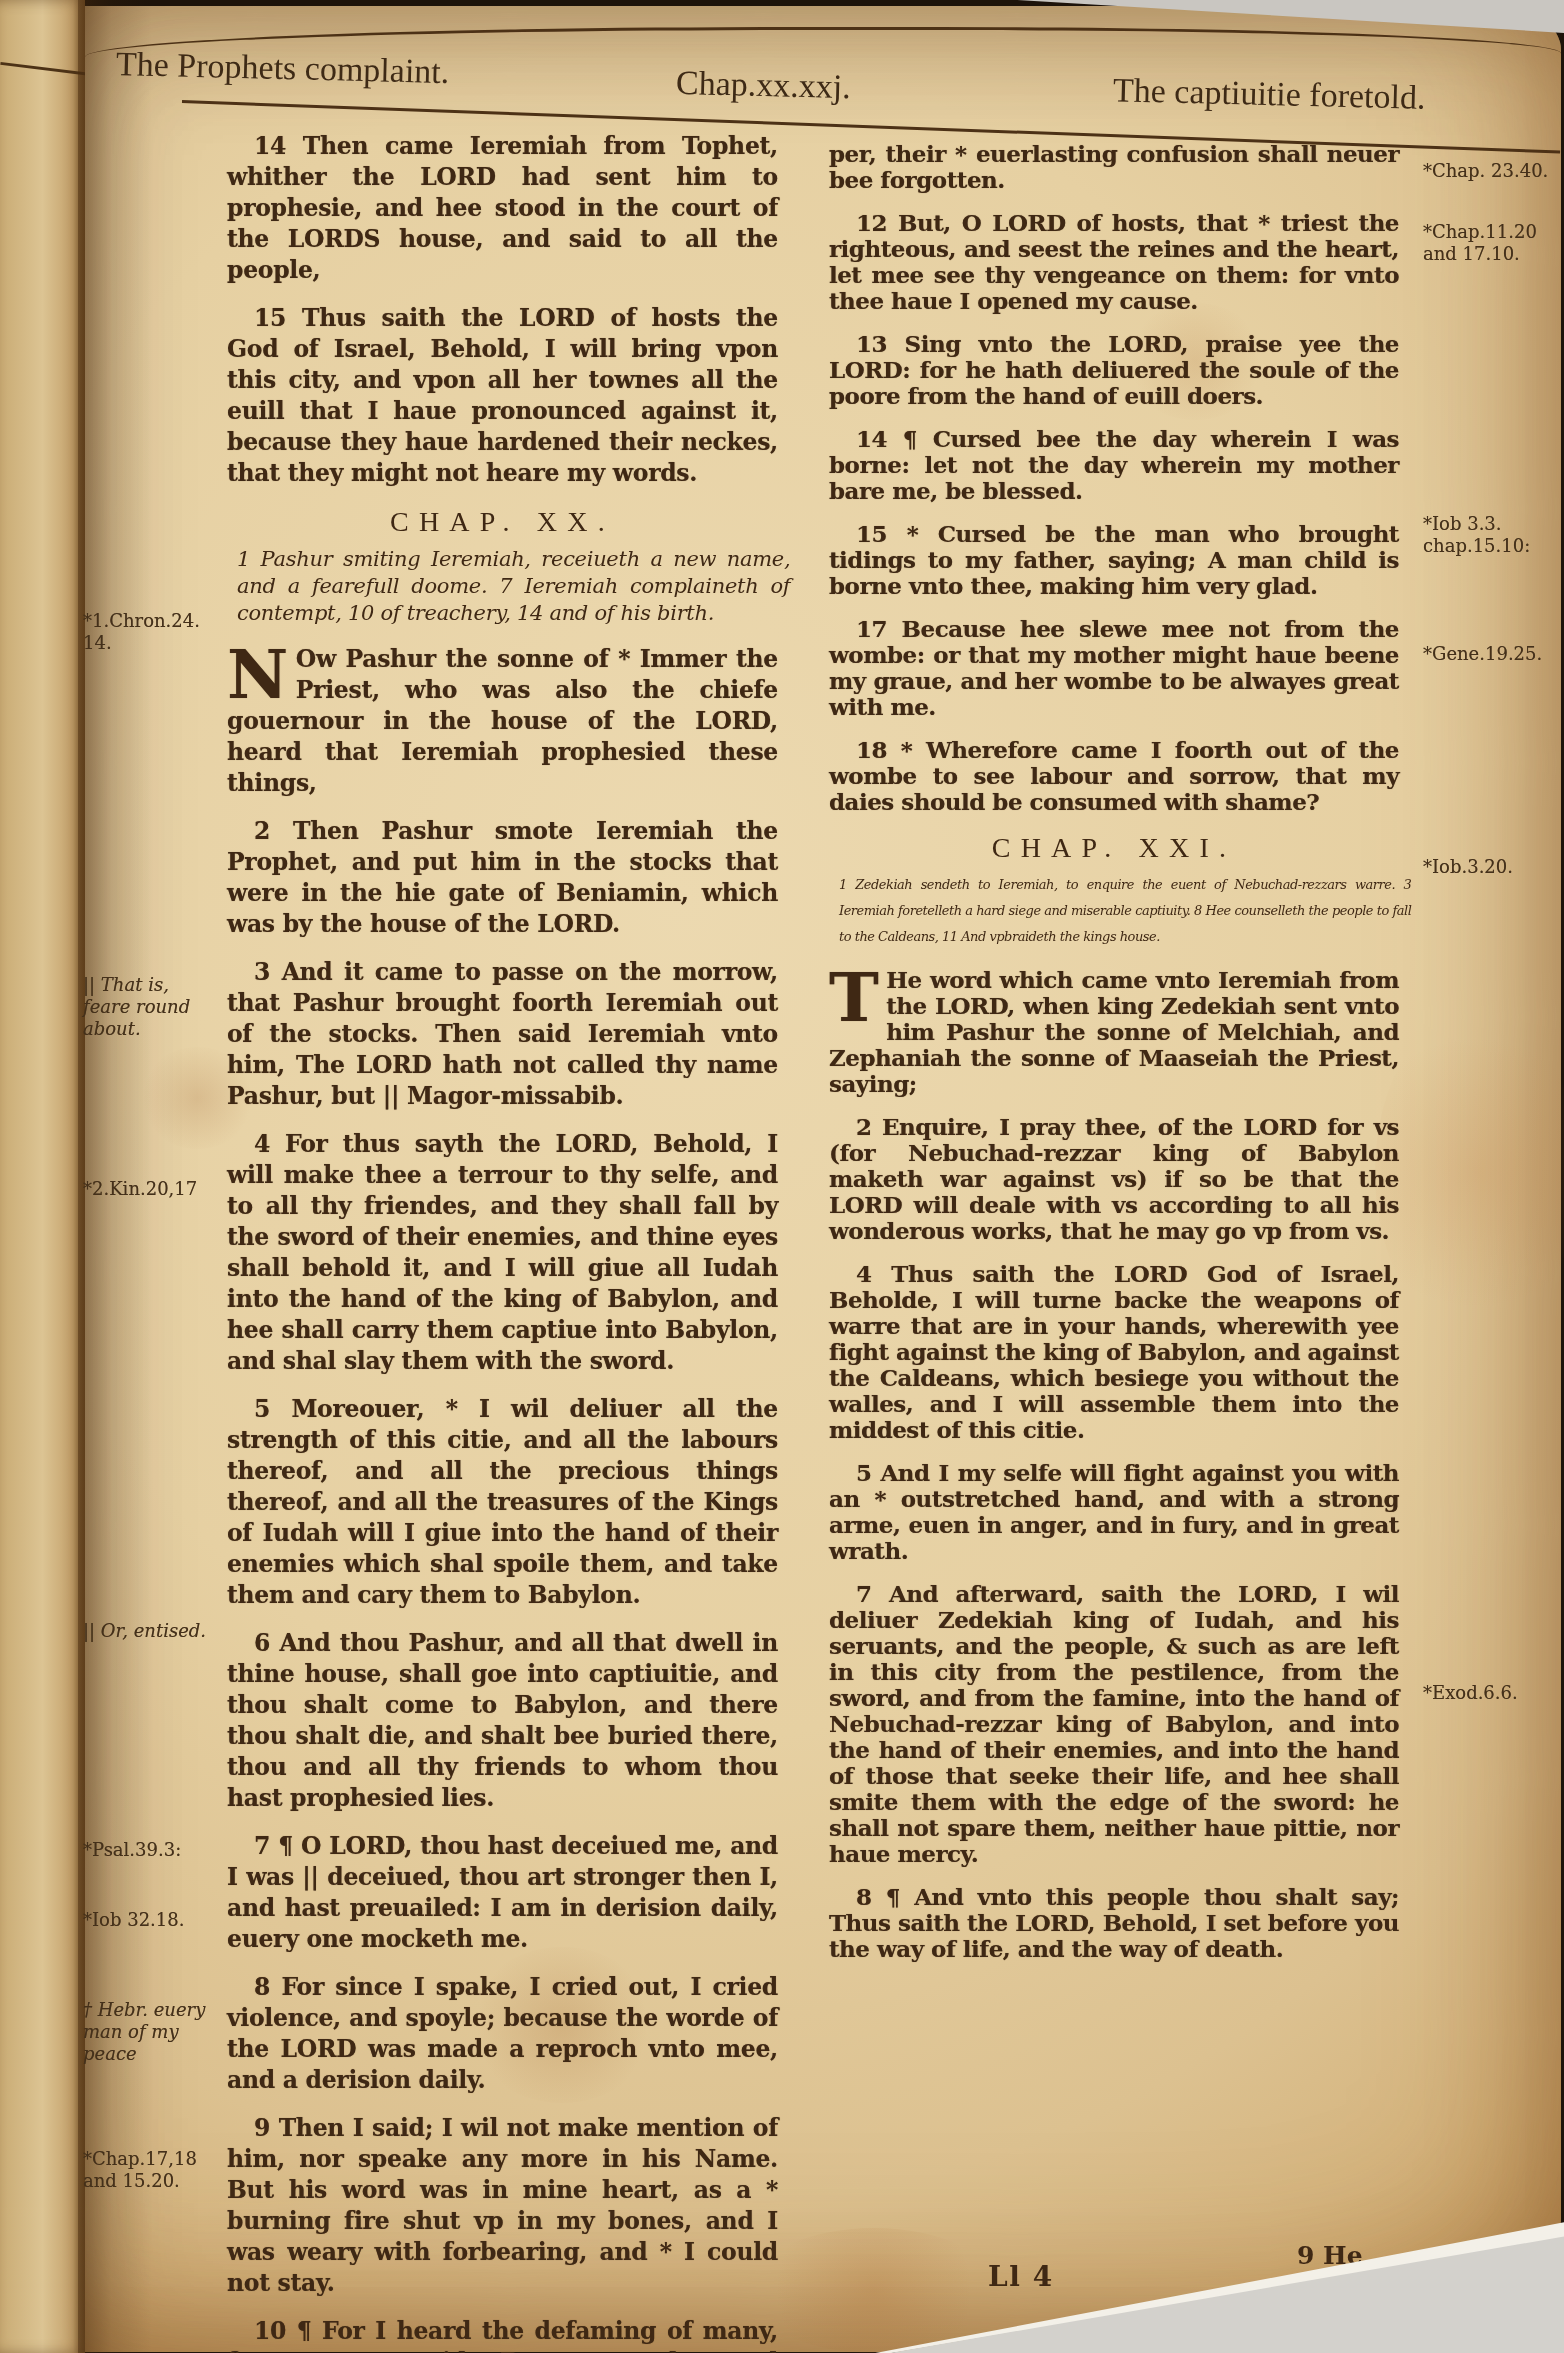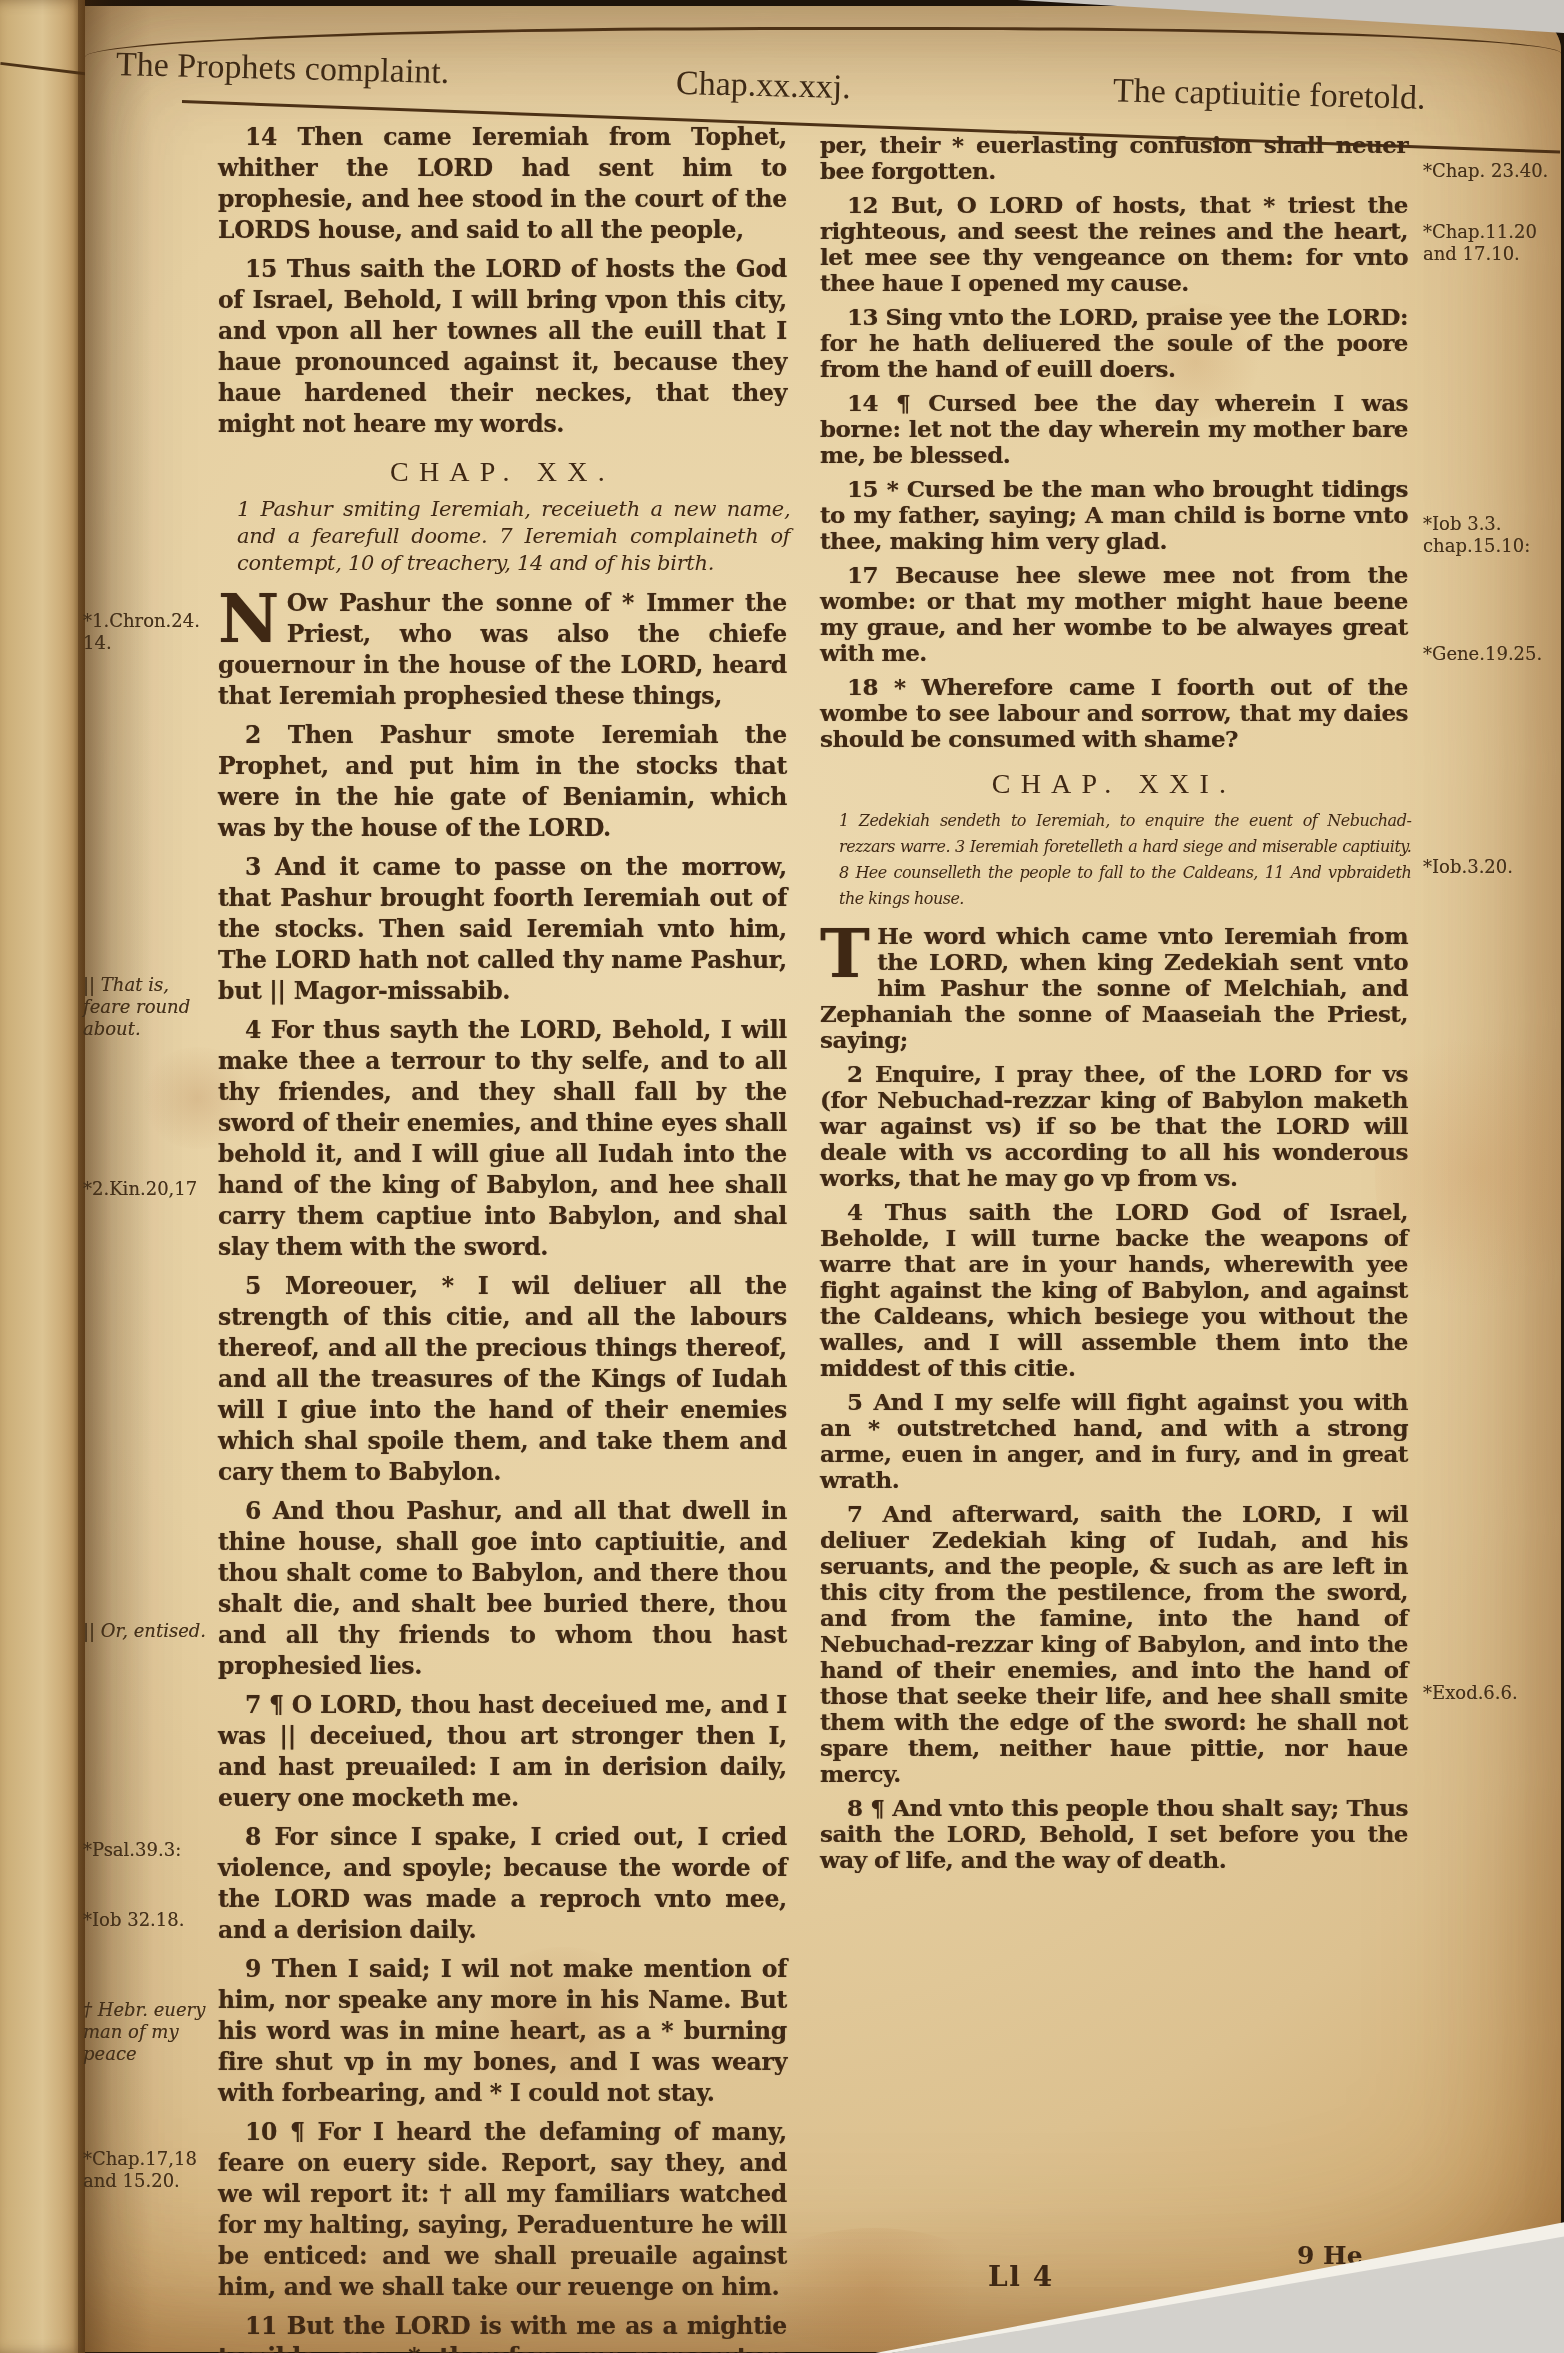--- a/index.html
+++ b/index.html
@@ -32,29 +32,29 @@
   .ruleB{position:absolute;left:182px;top:100px;width:1379px;height:3.1px;background:#4c3116;
          transform:rotate(2.1deg);transform-origin:left center;}
   .rhead{position:absolute;font-family:"Liberation Serif", serif;font-size:34px;color:#3e2a16;white-space:nowrap;transform:rotate(1.4deg);}
   .rh-left{left:116px;top:49px;}
   .rh-center{left:676px;top:66px;}
   .rh-right{left:1113px;top:75px;}
   
   .col{position:absolute;text-align:justify;}
   .left-col{left:210px;top:114px;width:585px;font:700 23.5px/31px "DejaVu Serif", serif;letter-spacing:-0.3px;}
   .right-col{left:812px;top:124px;width:604px;font:700 23px/26px "DejaVu Serif", serif;letter-spacing:-0.5px;}
-  .verse{margin:8px;text-indent:27px;text-shadow:0 0 0.8px rgba(62,38,16,.55);}
+  .verse{margin:17px;text-indent:27px;text-shadow:0 0 0.8px rgba(62,38,16,.55);}
   .verse.dc{text-indent:0;}
   .verse.cont{text-indent:0;}
   .dropcap{float:left;font-size:67px;line-height:56px;padding:3.1px 7.8px 0 0;font-weight:700;}
   .chap{font-family:"Liberation Serif", serif;font-weight:400;font-size:28px;line-height:31px;
         letter-spacing:10.2px;text-align:center;margin:15.6px 0 9.4px;text-indent:0;}
   .summary{font-style:italic;font-weight:400;font-size:21px;line-height:27px;text-align:justify;
            padding:0 4.7px 0 27px;margin-bottom:11px;font-family:"DejaVu Serif", serif;}
-  .right-col .summary{font-size:16px;line-height:26px;}
+  .right-col .summary{font-size:13px;line-height:26px;}
   
   .mnote{position:absolute;font:400 18px/22px "DejaVu Serif", serif;color:#44301a;text-shadow:0 0 0.4px rgba(68,48,26,.5);}
   .mnote.lft{left:83px;width:131px;}
   .mnote.rgt{left:1423px;width:138px;}
   .mnote.it{font-style:italic;}
   .edge-note{position:absolute;left:70px;font:700 16.4px "DejaVu Serif", serif;color:#4a3420;transform:rotate(-6deg);white-space:nowrap;}
   .sig{position:absolute;left:988px;top:2260px;font:700 28px "DejaVu Serif", serif;letter-spacing:1.6px;}
   .catch{position:absolute;left:1297px;top:2241px;font:700 25px "DejaVu Serif", serif;}
   
   .bg-wedge{position:absolute;inset:0;z-index:5;pointer-events:none;}

